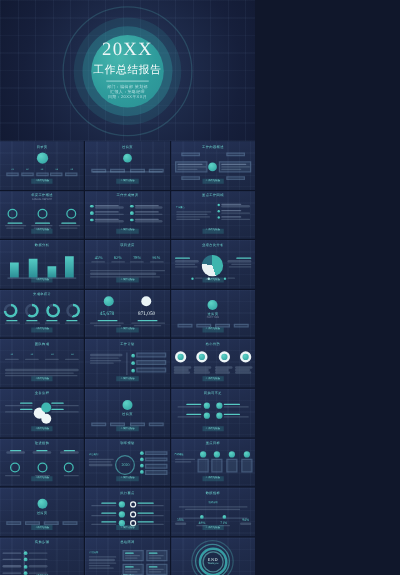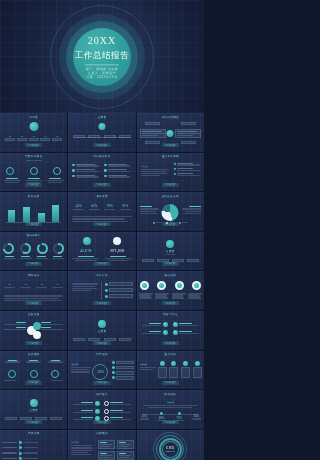--- a/index.html
+++ b/index.html
@@ -31,21 +31,21 @@
   .ring-2 { width:72px;  height:72px;  background:rgba(50,170,172,.30); }
   .ring-1 {
     width:58px; height:58px;
     background:radial-gradient(circle at 38% 32%, #46b5ad 0%, #2f9c9c 55%, #2a8f94 100%);
   }
   .cover-text {
     position:absolute; left:0; right:0; top:50%; transform:translateY(-50%);
     text-align:center; z-index:5;
   }
   .cover-year {
-    font-size:10px; color:#eef6f7; letter-spacing:1px; line-height:15px;
+    font-size:15px; color:#eef6f7; letter-spacing:1px; line-height:15px;
     font-family:"Liberation Serif", serif;
   }
   .cover-title {
     font-size:8.5px; color:#ffffff; letter-spacing:.6px; line-height:13px; margin-top:1px;
   }
   .cover-rule {
     width:34px; height:1px; background:rgba(230,255,255,.45); margin:2px auto 2px;
   }
   .cover-meta { font-size:3.2px; color:rgba(225,245,248,.75); line-height:4.4px; letter-spacing:.3px; }
 

